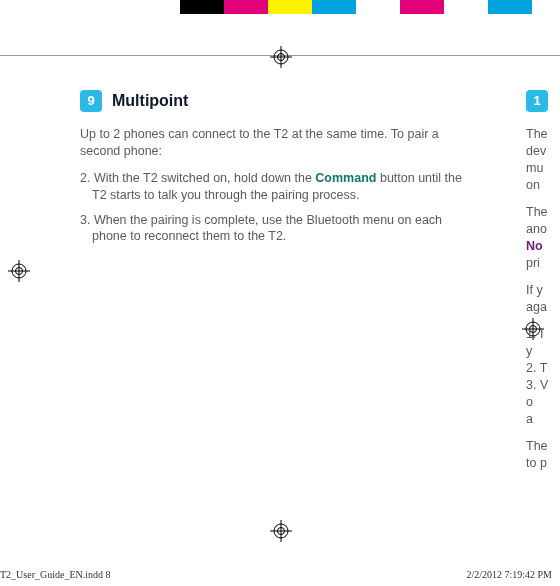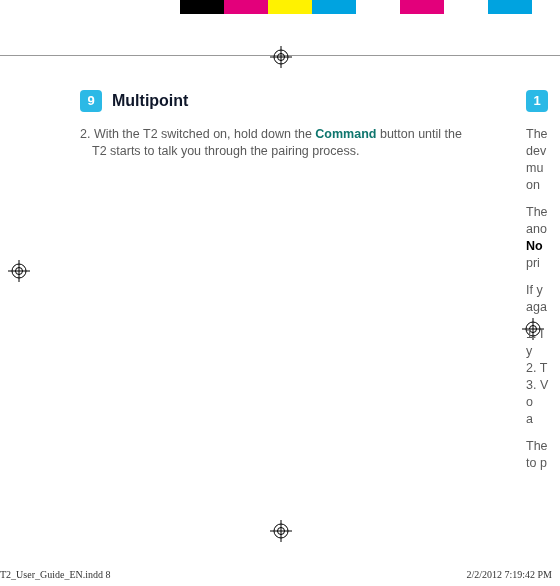--- a/index.html
+++ b/index.html
@@ -21,21 +21,21 @@
   .heading { color: #0f172a; font-weight: bold; font-size: 16px; }
   .para { margin-bottom: 10px; }
   .ol-item { margin-bottom: 8px; padding-left: 12px; text-indent: -12px; }
   .cmd { color: #0f766e; font-weight: bold; }
 
   
   .rightcol { position: absolute; top: 90px; left: 526px; width: 34px; font-size: 12.5px; color: #5a5a5a; line-height: 1.35; overflow: hidden; white-space: nowrap; }
   .rightcol .num-box2 { width: 22px; height: 22px; background: #2bb9e6; color: #fff; border-radius: 4px; display: flex; align-items: center; justify-content: center; font-weight: bold; font-size: 13px; margin-bottom: 14px; }
   .rightcol .rl { margin-bottom: 1px; height: 16px; overflow: hidden; }
   .rightcol .gap { height: 10px; }
-  .note { color: #000000; font-weight: bold; }
+  .note { color: #701a75; font-weight: bold; }
 
   
   .hline { position: absolute; left: 0; right: 0; top: 55px; height: 1px; background: #999; }
 
   
   .footer { position: absolute; left: 0; right: 8px; bottom: 6px; font-size: 10px; color: #333; display: flex; justify-content: space-between; font-family: "Times New Roman", serif; }
 
 </style>
 </head>
 <body>
@@ -88,22 +88,24 @@
         <line x1="11" y1="0" x2="11" y2="22" stroke="#000" stroke-width="1"></line>
         <line x1="0" y1="11" x2="22" y2="11" stroke="#000" stroke-width="1"></line>
       </svg>
   </div>
 
   <div class="content">
     <div class="heading-row">
       <div class="num-box">9</div>
       <div class="heading">Multipoint</div>
     </div>
+    <div class="para">Up to 2 phones can connect to the T2 at the same time. To pair a second phone:</div>
     <div id="steps">
         <div class="ol-item">2. With the T2 switched on, hold down the <span class="cmd">Command</span> button until the T2 starts to talk you through the pairing process.</div>
+        <div class="ol-item">3. When the pairing is complete, use the Bluetooth menu on each phone to reconnect them to the T2.</div>
       </div>
   </div>
 
   <div class="rightcol">
     <div class="num-box2">1</div>
     <div id="rlines">
         <div class="rl">The</div>
         <div class="rl">dev</div>
         <div class="rl">mu</div>
         <div class="rl">on</div>

